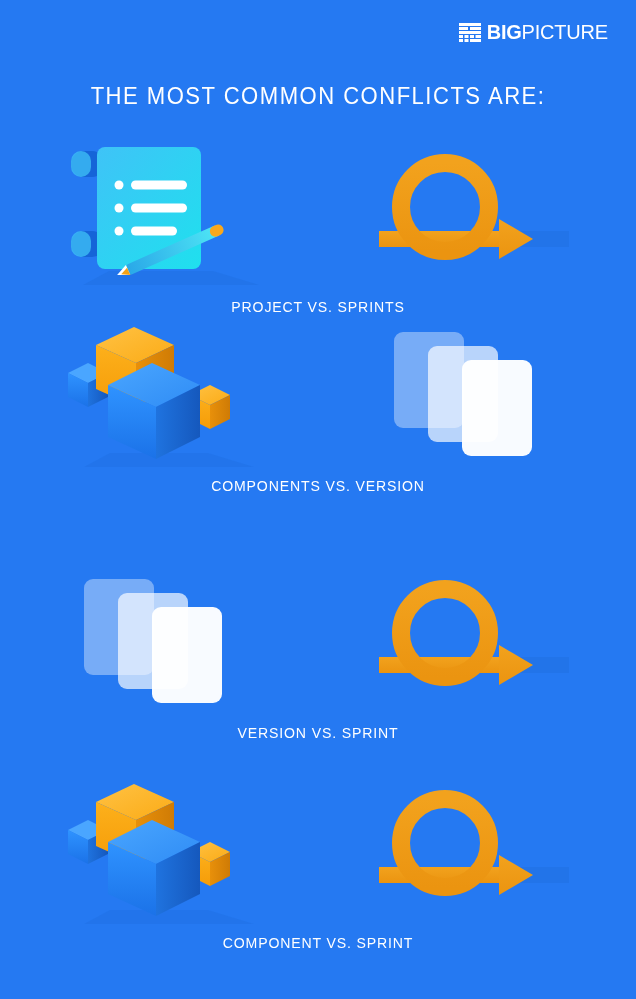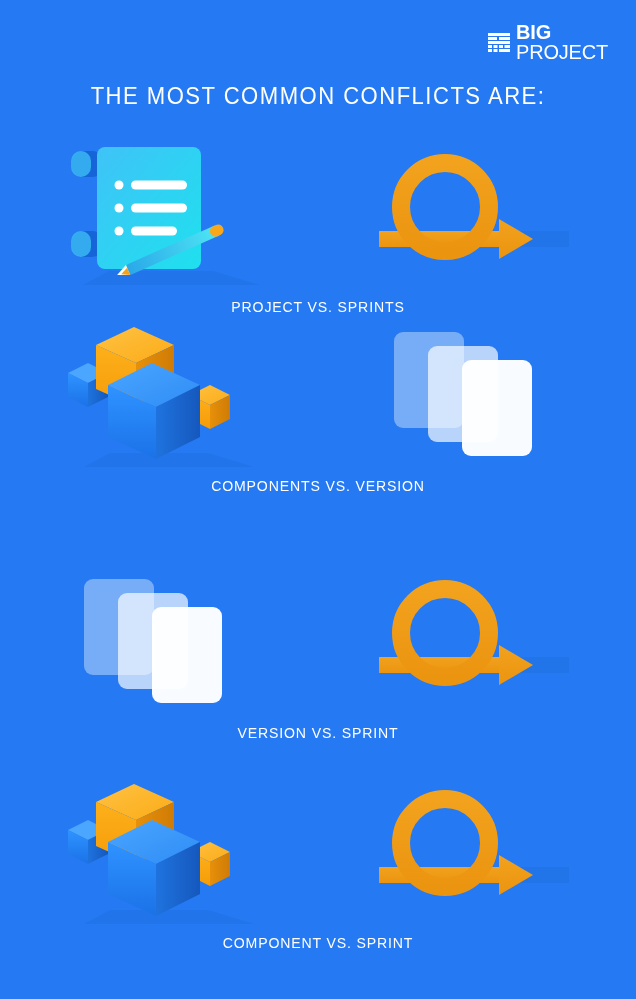--- a/index.html
+++ b/index.html
@@ -13,21 +13,21 @@
   }
 
   
   .logo-bar {
     position:absolute; top:22px; right:28px;
     display:flex; align-items:center; gap:6px;
   }
   .logo-mark { width:22px; height:19px; display:block; }
   .logo-word {
     font-size:20px; letter-spacing:-0.2px; line-height:1;
-    white-space:nowrap; display:flex; align-items:baseline;flex-direction:column;
+    white-space:nowrap; display:flex; align-items:baseline;
   }
   .logo-big { font-weight:bold; }
   .logo-picture { font-weight:300; }
 
   
   .title {
     position:absolute; top:82px; left:0; width:100%;
     text-align:center;
     font-size:24px; font-weight:400;
     letter-spacing:1.6px;
@@ -70,21 +70,21 @@
     <rect x="0" y="12" width="4" height="3" fill="#ffffff"></rect>
     <rect x="5.5" y="12" width="4" height="3" fill="#ffffff"></rect>
     <rect x="11" y="12" width="4" height="3" fill="#ffffff"></rect>
     <rect x="16.5" y="12" width="5.5" height="3" fill="#ffffff"></rect>
     <rect x="0" y="16" width="4" height="3" fill="#ffffff"></rect>
     <rect x="5.5" y="16" width="4" height="3" fill="#ffffff"></rect>
     <rect x="11" y="16" width="11" height="3" fill="#ffffff"></rect>
   </svg>
   <div class="logo-word">
     <span class="logo-big">BIG</span>
-    <span class="logo-picture">PROJECT</span>
+    <span class="logo-picture">PICTURE</span>
   </div>
 </div>
 
 <div class="title">THE MOST COMMON CONFLICTS ARE:</div>
 
 <svg width="0" height="0" style="position:absolute" aria-hidden="true">
   <defs>
     <linearGradient id="gDocBody" x1="0" y1="0" x2="1" y2="1">
       <stop offset="0%" stop-color="#3fc3f7"></stop>
       <stop offset="100%" stop-color="#1fe0ee"></stop>

